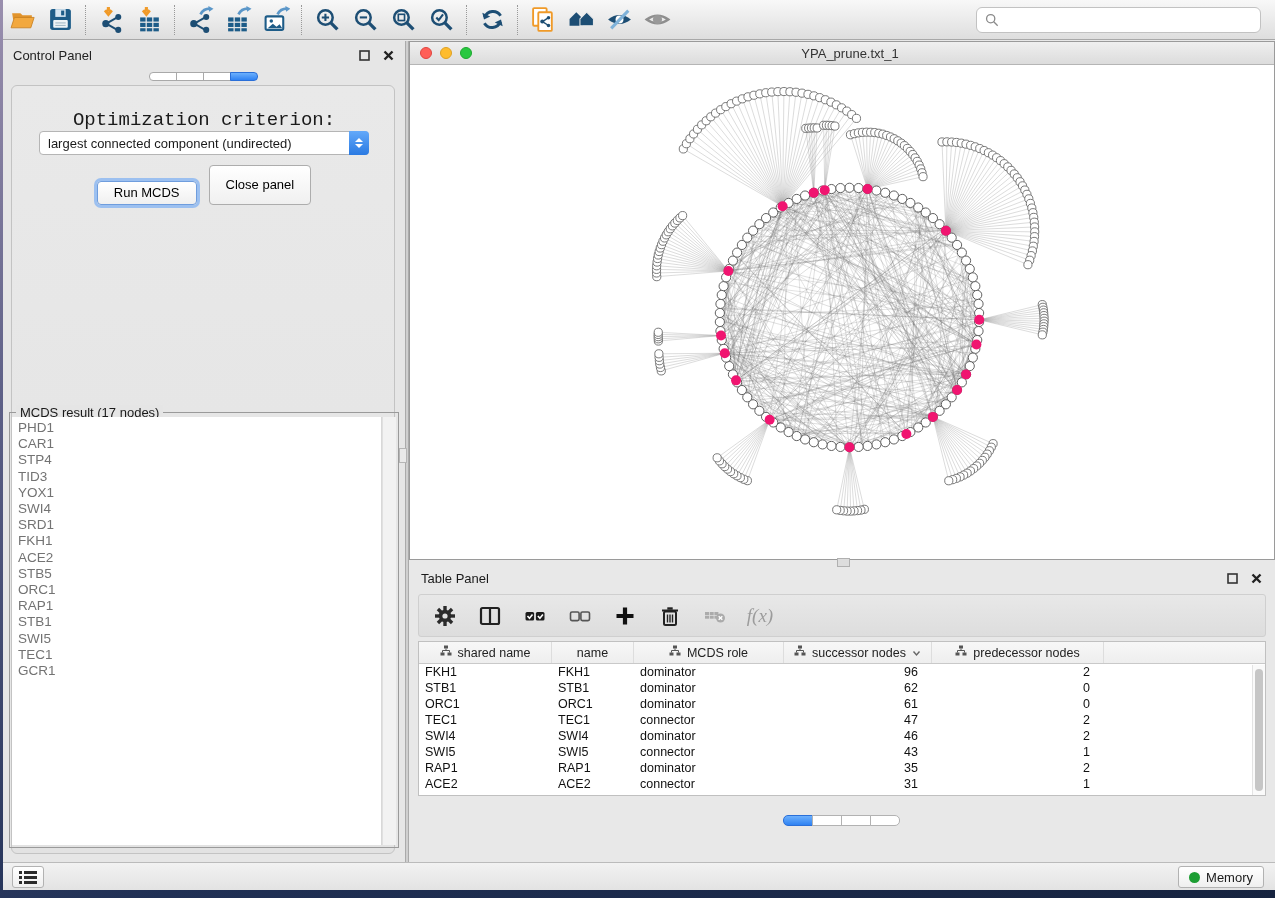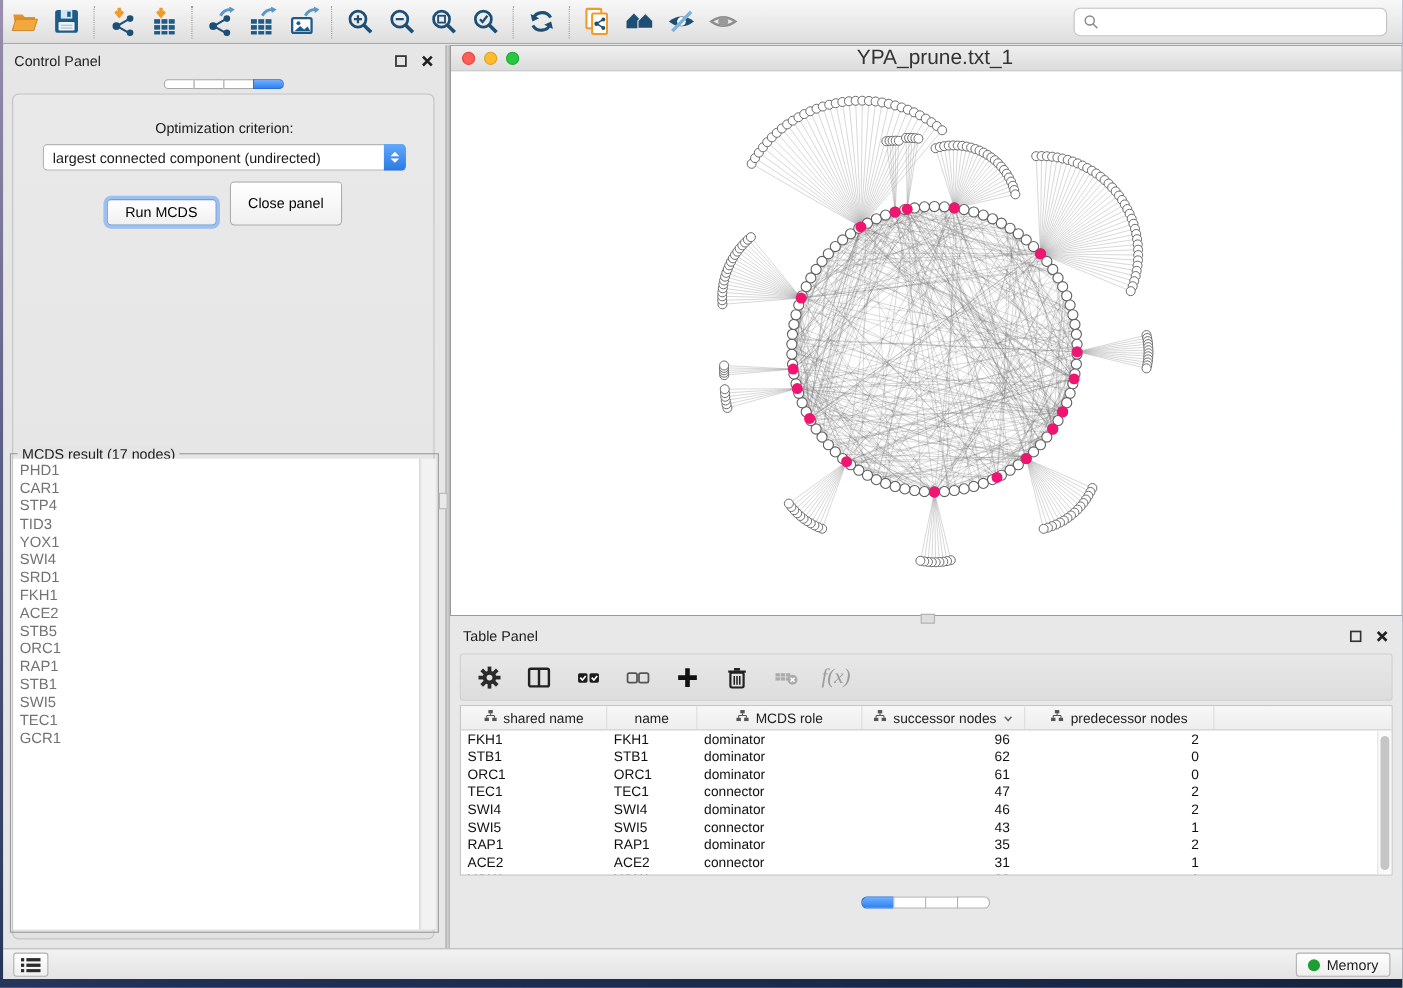--- a/index.html
+++ b/index.html
@@ -31,21 +31,21 @@
   .pb { width:14px; height:14px; display:flex; align-items:center; justify-content:center; }
   .cp-body { position:absolute; left:8px; right:10px; top:44px; bottom:8px;
     background:linear-gradient(#e9e9e9,#e2e2e2); border:1px solid #c3c3c3; border-radius:6px; }
   .cp-tabs { position:absolute; left:0; right:0; top:31px; display:flex; justify-content:center; z-index:2; }
   .cp-tab { padding:3px 13px 4px; background:#fff; border:1px solid #a9a9a9; margin-left:-1px;
     font-size:13px; color:#222; }
   .cp-tab:first-child { border-radius:4px 0 0 4px; }
   .cp-tab:last-child { border-radius:0 4px 4px 0; }
   .cp-tab.active { background:linear-gradient(#6cb0fd,#2f82f2); border-color:#2a6fd8; color:#fff; }
 
-  .opt-label { position:absolute; left:0; right:0; top:68px; text-align:center; font-size:13px; }
+  .opt-label { position:absolute; left:0; right:0; top:68px; text-align:center; font-size:19px;font-family:Liberation Mono, monospace; }
   .opt-select { position:absolute; left:36px; right:36px; top:90px; height:24px; background:#fff;
     border:1px solid #b5b5b5; border-radius:4px; display:flex; align-items:center; }
   .opt-select .val { flex:1; padding:0 8px; font-size:13px; white-space:nowrap; overflow:hidden; }
   .opt-step { width:20px; height:24px; margin:-1px -1px -1px 0; border-radius:0 4px 4px 0;
     background:linear-gradient(#63a9fa,#2a7ae2); display:flex; flex-direction:column; align-items:center; justify-content:center; gap:2px; }
   .opt-step i { display:block; width:0; height:0; border-left:4px solid transparent; border-right:4px solid transparent; }
   .opt-step i.up { border-bottom:4px solid #fff; }
   .opt-step i.dn { border-top:4px solid #fff; }
   .btn-row { position:absolute; left:0; right:0; top:124px; display:flex; justify-content:center; gap:12px; }
   .aq-btn { padding:3px 16px 4px; background:linear-gradient(#ffffff,#f0f0f0); border:1px solid #adadad;
@@ -68,21 +68,21 @@
   
   .right { position:absolute; left:406px; top:41px; right:0; bottom:28px; background:#e8e8e8; }
   .netwin { position:absolute; left:0; right:0; top:0; height:519px; border:1px solid #9a9a9a; background:#fff; }
   .net-title { position:absolute; left:0; right:0; top:0; height:23px;
     background:linear-gradient(#efefef,#dcdcdc); border-bottom:1px solid #b5b5b5;
     display:flex; align-items:center; }
   .tl { width:12px; height:12px; border-radius:50%; margin-left:8px; }
   .tl.red{ background:#ff5f57; border:1px solid #e0443e; margin-left:10px;}
   .tl.yel{ background:#febc2e; border:1px solid #dea123; }
   .tl.grn{ background:#28c840; border:1px solid #1da82f; }
-  .net-title .t { position:absolute; left:16px; right:0; text-align:center; font-size:19px; color:#333; }
+  .net-title .t { position:absolute; left:16px; right:0; text-align:center; font-size:13px; color:#333; }
   .net-canvas { position:absolute; left:0; right:0; top:23px; bottom:0; background:#fff; }
   .net-canvas svg { width:100%; height:100%; display:block; }
 
   
   .tpanel { position:absolute; left:0; right:0; top:524px; bottom:0; background:#e8e8e8; }
   .tp-head { position:absolute; left:0; right:0; top:0; height:27px; display:flex; align-items:center; padding:0 12px; }
   .tp-toolbar { position:absolute; left:9px; right:9px; top:29px; height:43px;
     background:linear-gradient(#e8e8e8,#ddd); border:1px solid #cfcfcf; border-radius:3px;
     display:flex; align-items:center; gap:17px; padding:0 12px; }
   .tp-ico { width:28px; height:28px; display:flex; align-items:center; justify-content:center; }

